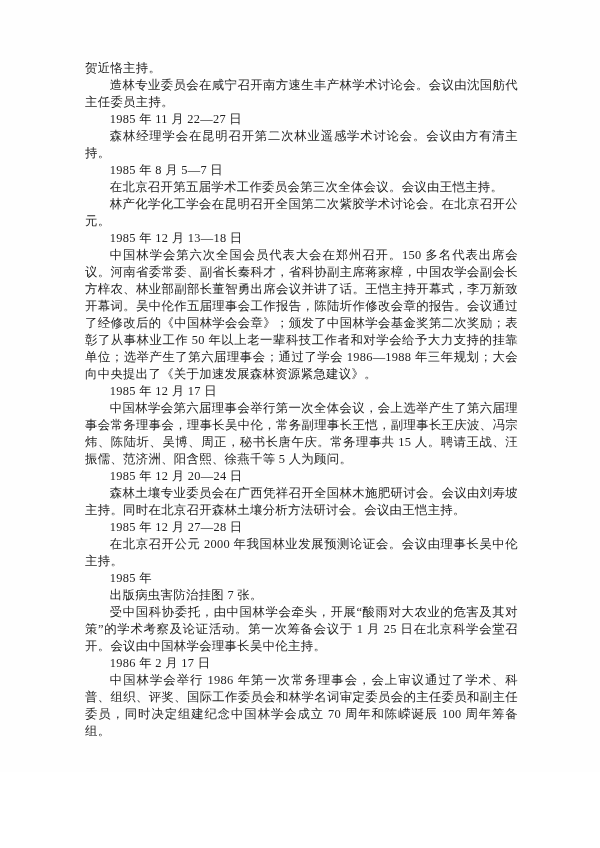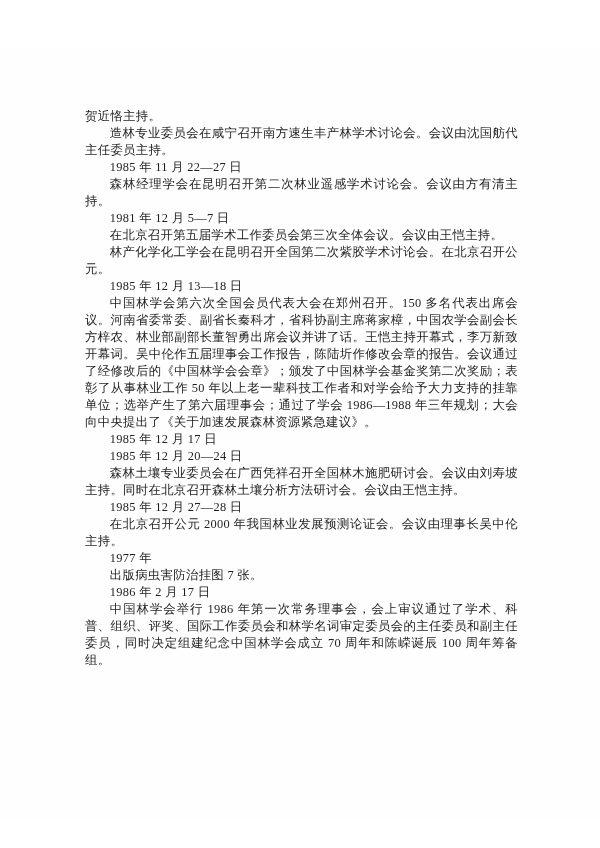--- a/index.html
+++ b/index.html
@@ -8,21 +8,20 @@
     background: #ffffff;
   }
   .page {
     position: relative;
     width: 600px;
     height: 772px;
     background: #fefefe;
     font-family: "Liberation Serif", "DejaVu Serif", serif;
     color: #1e1e1e;
     overflow: hidden;
-    margin-top: 48px;
   }
   .text-block {
     position: absolute;
     left: 85px;
     top: 60px;
     width: 433px;
     font-size: 12.4px;
     line-height: 17px;
     text-align: justify;
     text-justify: inter-ideograph;
@@ -49,29 +48,31 @@
 </style>
 </head>
 <body>
 
 <div class="page">
   <div class="text-block">
     <p>贺近恪主持。</p>
     <p class="indent">造林专业委员会在咸宁召开南方速生丰产林学术讨论会。会议由沈国舫代主任委员主持。</p>
     <p class="indent">1985 年 11 月 22—27 日</p>
     <p class="indent">森林经理学会在昆明召开第二次林业遥感学术讨论会。会议由方有清主持。</p>
-    <p class="indent">1981 年 12 月 5—7 日</p>
+    <p class="indent">1985 年 8 月 5—7 日</p>
     <p class="indent">在北京召开第五届学术工作委员会第三次全体会议。会议由王恺主持。</p>
     <p class="indent">林产化学化工学会在昆明召开全国第二次紫胶学术讨论会。在北京召开公元。</p>
     <p class="indent">1985 年 12 月 13—18 日</p>
     <p class="indent">中国林学会第六次全国会员代表大会在郑州召开。150 多名代表出席会议。河南省委常委、副省长秦科才，省科协副主席蒋家樟，中国农学会副会长方梓农、林业部副部长董智勇出席会议并讲了话。王恺主持开幕式，李万新致开幕词。吴中伦作五届理事会工作报告，陈陆圻作修改会章的报告。会议通过了经修改后的《中国林学会会章》；颁发了中国林学会基金奖第二次奖励；表彰了从事林业工作 50 年以上老一辈科技工作者和对学会给予大力支持的挂靠单位；选举产生了第六届理事会；通过了学会 1986—1988 年三年规划；大会向中央提出了《关于加速发展森林资源紧急建议》。</p>
     <p class="indent">1985 年 12 月 17 日</p>
+    <p class="indent">中国林学会第六届理事会举行第一次全体会议，会上选举产生了第六届理事会常务理事会，理事长吴中伦，常务副理事长王恺，副理事长王庆波、冯宗炜、陈陆圻、吴博、周正，秘书长唐午庆。常务理事共 15 人。聘请王战、汪振儒、范济洲、阳含熙、徐燕千等 5 人为顾问。</p>
     <p class="indent">1985 年 12 月 20—24 日</p>
     <p class="indent">森林土壤专业委员会在广西凭祥召开全国林木施肥研讨会。会议由刘寿坡主持。同时在北京召开森林土壤分析方法研讨会。会议由王恺主持。</p>
     <p class="indent">1985 年 12 月 27—28 日</p>
     <p class="indent">在北京召开公元 2000 年我国林业发展预测论证会。会议由理事长吴中伦主持。</p>
-    <p class="indent">1977 年</p>
+    <p class="indent">1985 年</p>
     <p class="indent">出版病虫害防治挂图 7 张。</p>
+    <p class="indent">受中国科协委托，由中国林学会牵头，开展“酸雨对大农业的危害及其对策”的学术考察及论证活动。第一次筹备会议于 1 月 25 日在北京科学会堂召开。会议由中国林学会理事长吴中伦主持。</p>
     <p class="indent">1986 年 2 月 17 日</p>
     <p class="indent">中国林学会举行 1986 年第一次常务理事会，会上审议通过了学术、科普、组织、评奖、国际工作委员会和林学名词审定委员会的主任委员和副主任委员，同时决定组建纪念中国林学会成立 70 周年和陈嵘诞辰 100 周年筹备组。</p>
   </div>
   <div class="page-number">200</div>
 </div>
 
 </body></html>

